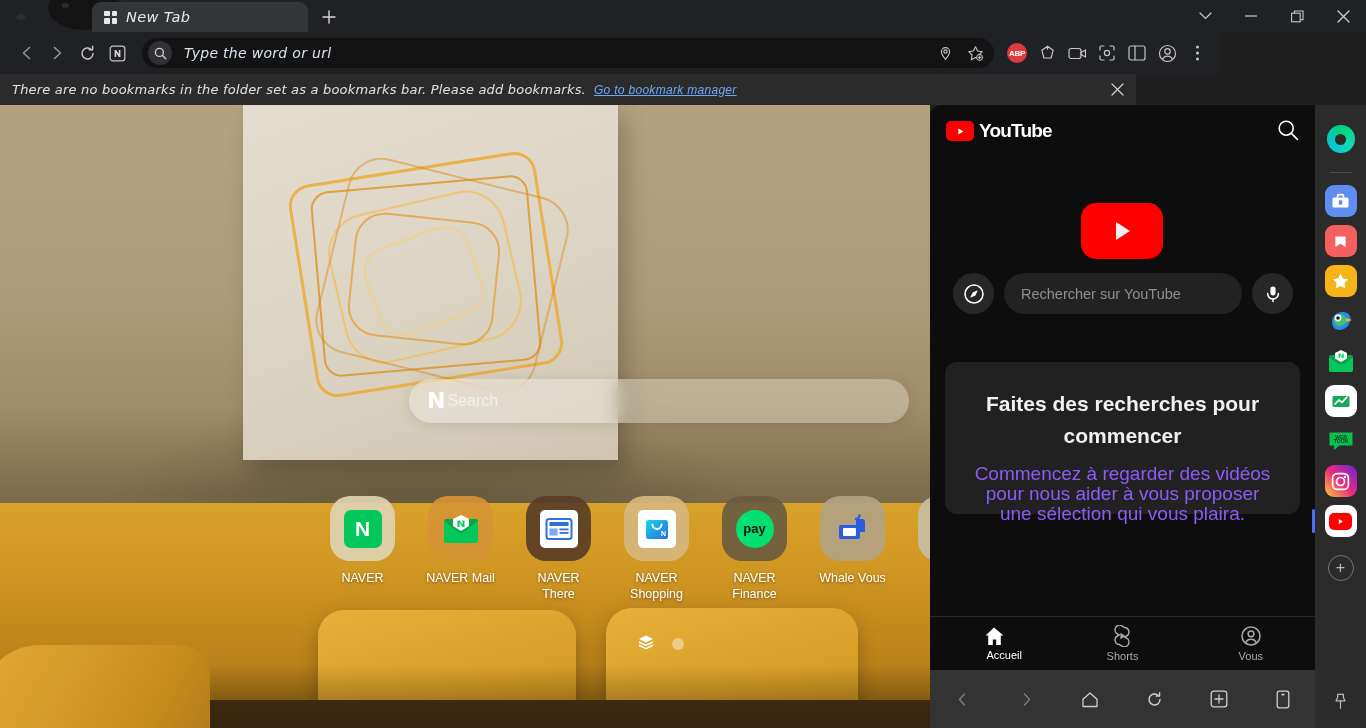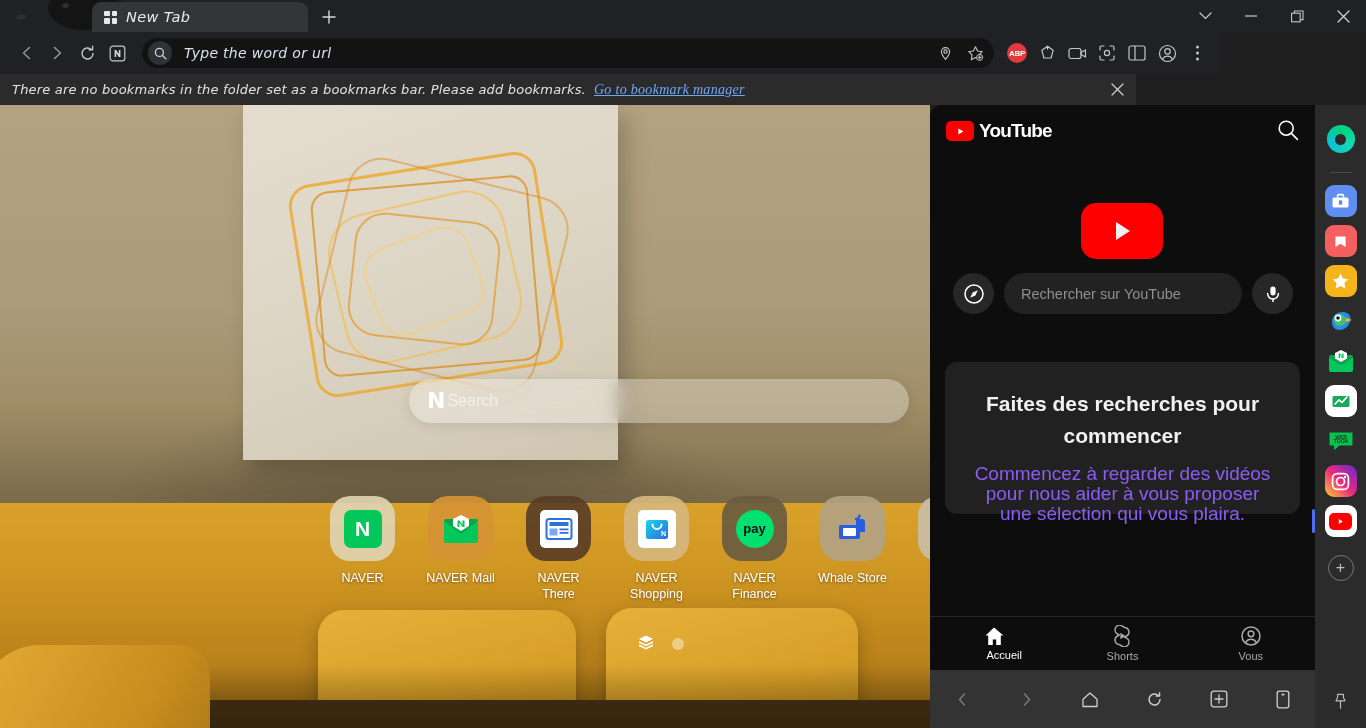--- a/index.html
+++ b/index.html
@@ -79,21 +79,21 @@
   
   .bookmarkbar {
     position:absolute; left:0; top:74px; width:1136px; height:31px;
     background:#2b2b2b; display:flex; align-items:center; padding:0 12px;
   }
   .bm-text {
     font-family:"DejaVu Sans", sans-serif; font-style:italic; font-size:13px;
     color:#e2e2e2; letter-spacing:.2px;
   }
   .bm-link {
-    font-family:Liberation Serif, serif; font-style:italic; font-size:14px;
+    font-family:Liberation Sans, sans-serif; font-style:italic; font-size:12px;
     color:#6fa8f5; text-decoration:underline; margin-left:8px; letter-spacing:.3px;
   }
   .bm-close { position:absolute; right:10px; top:7px; width:17px; height:17px;
     color:#d2d2d2; display:flex; align-items:center; justify-content:center; }
 
   
   .content {
     position:absolute; left:0; top:105px; width:930px; height:623px;
     overflow:hidden;
     background:
@@ -498,21 +498,21 @@
 
       <div class="tile">
         <div class="tile-ic" style="background:rgba(178,162,130,.92)">
           <svg width="34" height="32" viewBox="0 0 34 32">
             <rect x="3" y="12" width="21" height="14" rx="2" fill="#2b5de0"></rect>
             <path d="M20 6h6a3 3 0 0 1 3 3v10h-9z" fill="#2b5de0"></path>
             <path d="M20 6c2 0 3.5-1.6 3.5-3.5" stroke="#2b5de0" stroke-width="2.4" fill="none" stroke-linecap="round"></path>
             <rect x="7" y="15" width="13" height="8" rx="1" fill="#ffffff"></rect>
           </svg>
         </div>
-        <div class="tile-lbl">Whale Store</div>
+        <div class="tile-lbl">Whale Vous</div>
       </div>
 
       <div class="tile">
         <div class="tile-ic" style="background:rgba(200,190,165,.92)"></div>
         <div class="tile-lbl"></div>
       </div>
     </div>
 
     <div class="pager">
       <span>

